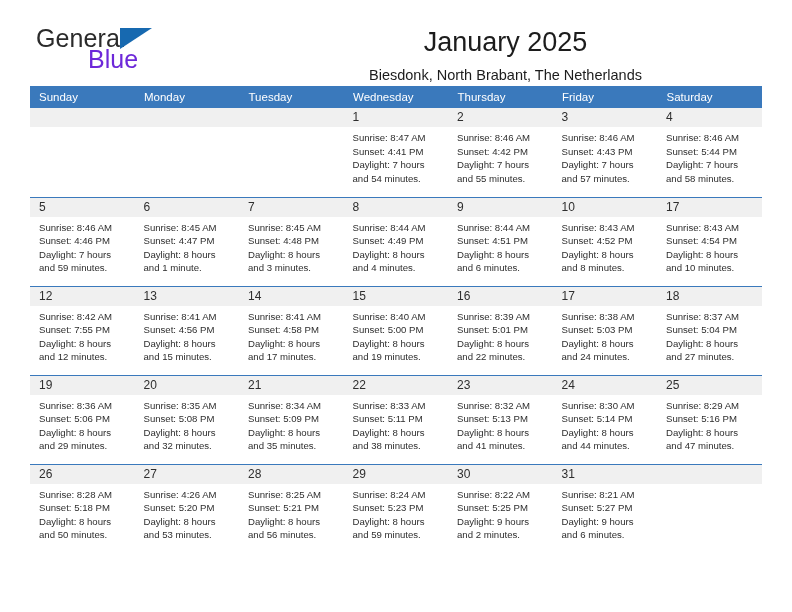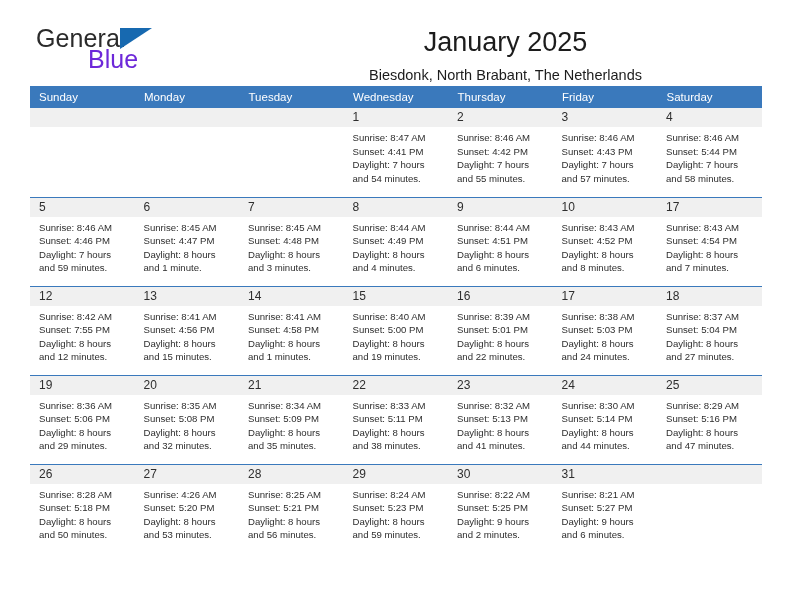--- a/index.html
+++ b/index.html
@@ -255,21 +255,21 @@
               <span>Daylight: 8 hours</span>
               <span>and 8 minutes.</span>
             </div>
           </td>
           <td class="">
             <span class="daynum">17</span>
             <div class="cell-lines">
               <span>Sunrise: 8:43 AM</span>
               <span>Sunset: 4:54 PM</span>
               <span>Daylight: 8 hours</span>
-              <span>and 7 minutes.</span>
+              <span>and 10 minutes.</span>
             </div>
           </td>
         </tr>
         <tr class="week-row">
           <td class="">
             <span class="daynum">12</span>
             <div class="cell-lines">
               <span>Sunrise: 8:42 AM</span>
               <span>Sunset: 7:55 PM</span>
               <span>Daylight: 8 hours</span>
@@ -284,21 +284,21 @@
               <span>Daylight: 8 hours</span>
               <span>and 15 minutes.</span>
             </div>
           </td>
           <td class="">
             <span class="daynum">14</span>
             <div class="cell-lines">
               <span>Sunrise: 8:41 AM</span>
               <span>Sunset: 4:58 PM</span>
               <span>Daylight: 8 hours</span>
-              <span>and 1 minutes.</span>
+              <span>and 17 minutes.</span>
             </div>
           </td>
           <td class="">
             <span class="daynum">15</span>
             <div class="cell-lines">
               <span>Sunrise: 8:40 AM</span>
               <span>Sunset: 5:00 PM</span>
               <span>Daylight: 8 hours</span>
               <span>and 19 minutes.</span>
             </div>

